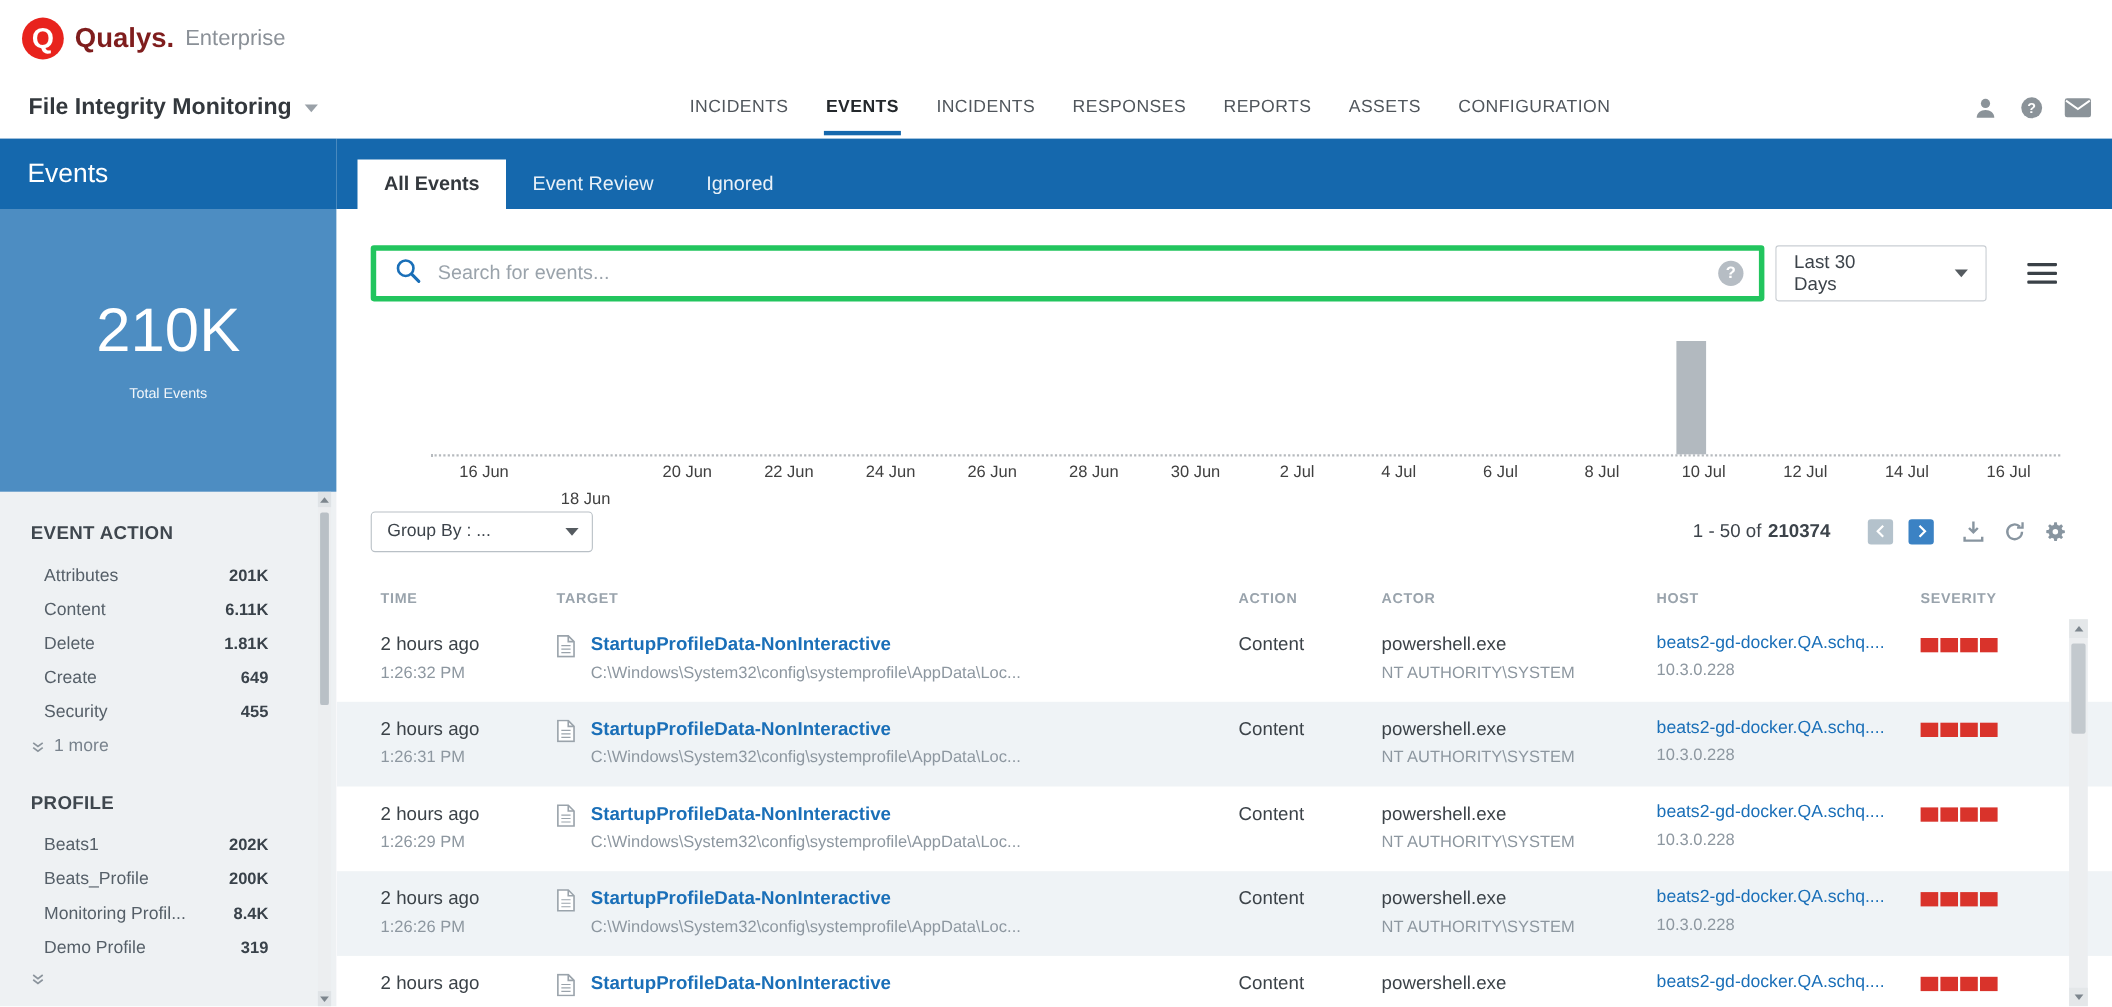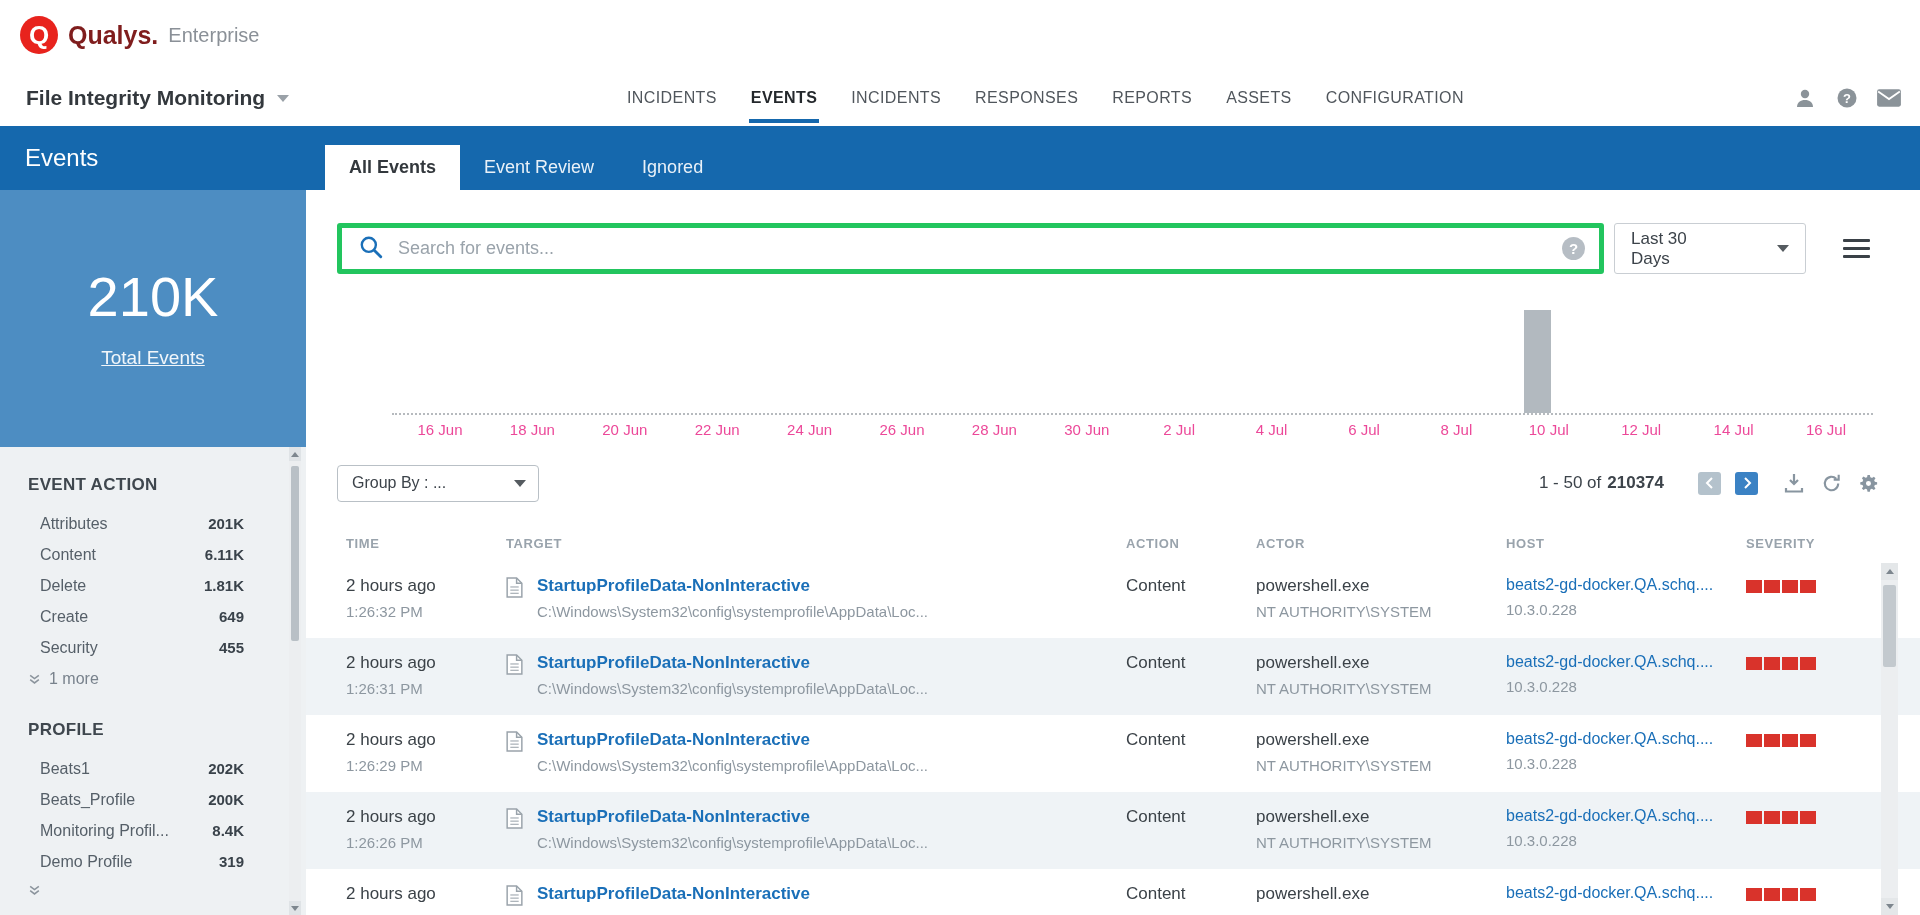--- a/index.html
+++ b/index.html
@@ -26,21 +26,21 @@
   .nav-item.active { color: #24282c; font-weight: bold; }
   .nav-item.active::after { content: ""; position: absolute; left: -2px; right: -2px; bottom: 3px; height: 4px; background: #1568ad; }
   .header-icons { margin-left: auto; display: flex; align-items: center; gap: 16px; padding-right: 4px; }
   .hicon { width: 26px; height: 26px; display: flex; align-items: center; justify-content: center; cursor: pointer; }
   
   .workspace { display: flex; height: 789px; }
   .sidebar { width: 306px; flex: 0 0 306px; background: #eef1f3; display: flex; flex-direction: column; }
   .sidebar-title { height: 64px; background: #1568ad; color: #fff; font-size: 24px; display: flex; align-items: center; padding-left: 25px; }
   .sidebar-stats { height: 257px; background: #4d8dc2; color: #fff; display: flex; flex-direction: column; align-items: center; justify-content: center; }
   .total-value { font-size: 56px; line-height: 1; }
-  .total-label { font-size: 19px; opacity: .92; margin-top: 22px; text-decoration: underline; }
+  .total-label { font-size: 13px; opacity: .92; margin-top: 22px; }
   .sidebar-filters { flex: 1; position: relative; padding: 28px 50px 0 28px; overflow: hidden; }
   .filter-section + .filter-section { margin-top: 32px; }
   .filter-section h3 { font-size: 17px; color: #3f474e; margin: 0 0 20px; letter-spacing: .3px; }
   .filter-items { list-style: none; margin: 12px; padding: 0; }
   .filter-item { display: flex; justify-content: space-between; align-items: baseline; font-size: 16px; margin-bottom: 13px; cursor: pointer; }
   .fi-label { color: #555f68; }
   .fi-count { color: #39424a; font-weight: bold; font-size: 15px; }
   .more-link { display: flex; align-items: center; gap: 8px; color: #78828c; font-size: 16px; margin-top: 4px; cursor: pointer; }
   
   .main { flex: 1; min-width: 0; display: flex; flex-direction: column; }
@@ -58,21 +58,21 @@
   .help-badge { width: 23px; height: 23px; border-radius: 50%; background: #b6bdc4; color: #fff; font-size: 15px;
     font-weight: bold; display: flex; align-items: center; justify-content: center; cursor: pointer; }
   .range-box { width: 192px; height: 51px; border: 1px solid #c9ced3; border-radius: 3px; margin-left: 10px;
     display: flex; align-items: center; justify-content: space-between; padding: 0 16px; font-size: 17px; color: #3c434a; cursor: pointer; gap: 48px; }
   .hamburger { margin-left: 37px; width: 27px; cursor: pointer; }
   .hamburger i { display: block; height: 3px; background: #3a4147; margin: 5px 0; border-radius: 1px; }
   
   .timeline { position: relative; height: 171px; margin: 0 47px 0 86px; }
   .baseline { position: absolute; left: 0; right: 0; top: 139px; border-top: 2px dotted #b6babe; }
   .tick-track { position: absolute; left: 48px; right: 47px; top: 0; height: 100%; }
-  .tick { position: absolute; top: 147px; transform: translateX(-50%); font-size: 15px; color: #ec4899; white-space: nowrap; }
+  .tick { position: absolute; top: 147px; transform: translateX(-50%); font-size: 15px; color: #404040; white-space: nowrap; }
   .chart-bar { position: absolute; width: 27px; background: #b2b9bf; }
   
   .toolbar { display: flex; align-items: center; margin: 18px 40px 0 31px; height: 40px; }
   .groupby { width: 202px; height: 37px; border: 1px solid #b9c0c6; border-radius: 4px; background: #fff;
     display: flex; align-items: center; justify-content: space-between; padding: 0 12px 0 14px; font-size: 16px; color: #3c434a; cursor: pointer; }
   .toolbar-right { margin-left: auto; display: flex; align-items: center; }
   .page-text { font-size: 17px; color: #3c434a; }
   .page-total { font-weight: bold; margin-left: 6px; }
   .pg-btn { width: 23px; height: 23px; border-radius: 3px; display: flex; align-items: center; justify-content: center; cursor: pointer; }
   .pg-prev { background: #b4c2cc; margin-left: 34px; }
@@ -281,21 +281,21 @@
             <i></i>
             <i></i>
             <i></i>
           </div>
       </div>
 
       <div class="timeline">
         <div class="baseline"></div>
         <div class="tick-track" id="tick-track">
             <span class="tick" style="left: 0%;">16 Jun</span>
-            <span class="tick" style="left: 6.66667%;">18 Jun</span>
+            <span class="tick" style="left: 6.66667%; margin-top: 24px;">18 Jun</span>
             <span class="tick" style="left: 13.3333%;">20 Jun</span>
             <span class="tick" style="left: 20%;">22 Jun</span>
             <span class="tick" style="left: 26.6667%;">24 Jun</span>
             <span class="tick" style="left: 33.3333%;">26 Jun</span>
             <span class="tick" style="left: 40%;">28 Jun</span>
             <span class="tick" style="left: 46.6667%;">30 Jun</span>
             <span class="tick" style="left: 53.3333%;">2 Jul</span>
             <span class="tick" style="left: 60%;">4 Jul</span>
             <span class="tick" style="left: 66.6667%;">6 Jul</span>
             <span class="tick" style="left: 73.3333%;">8 Jul</span>

